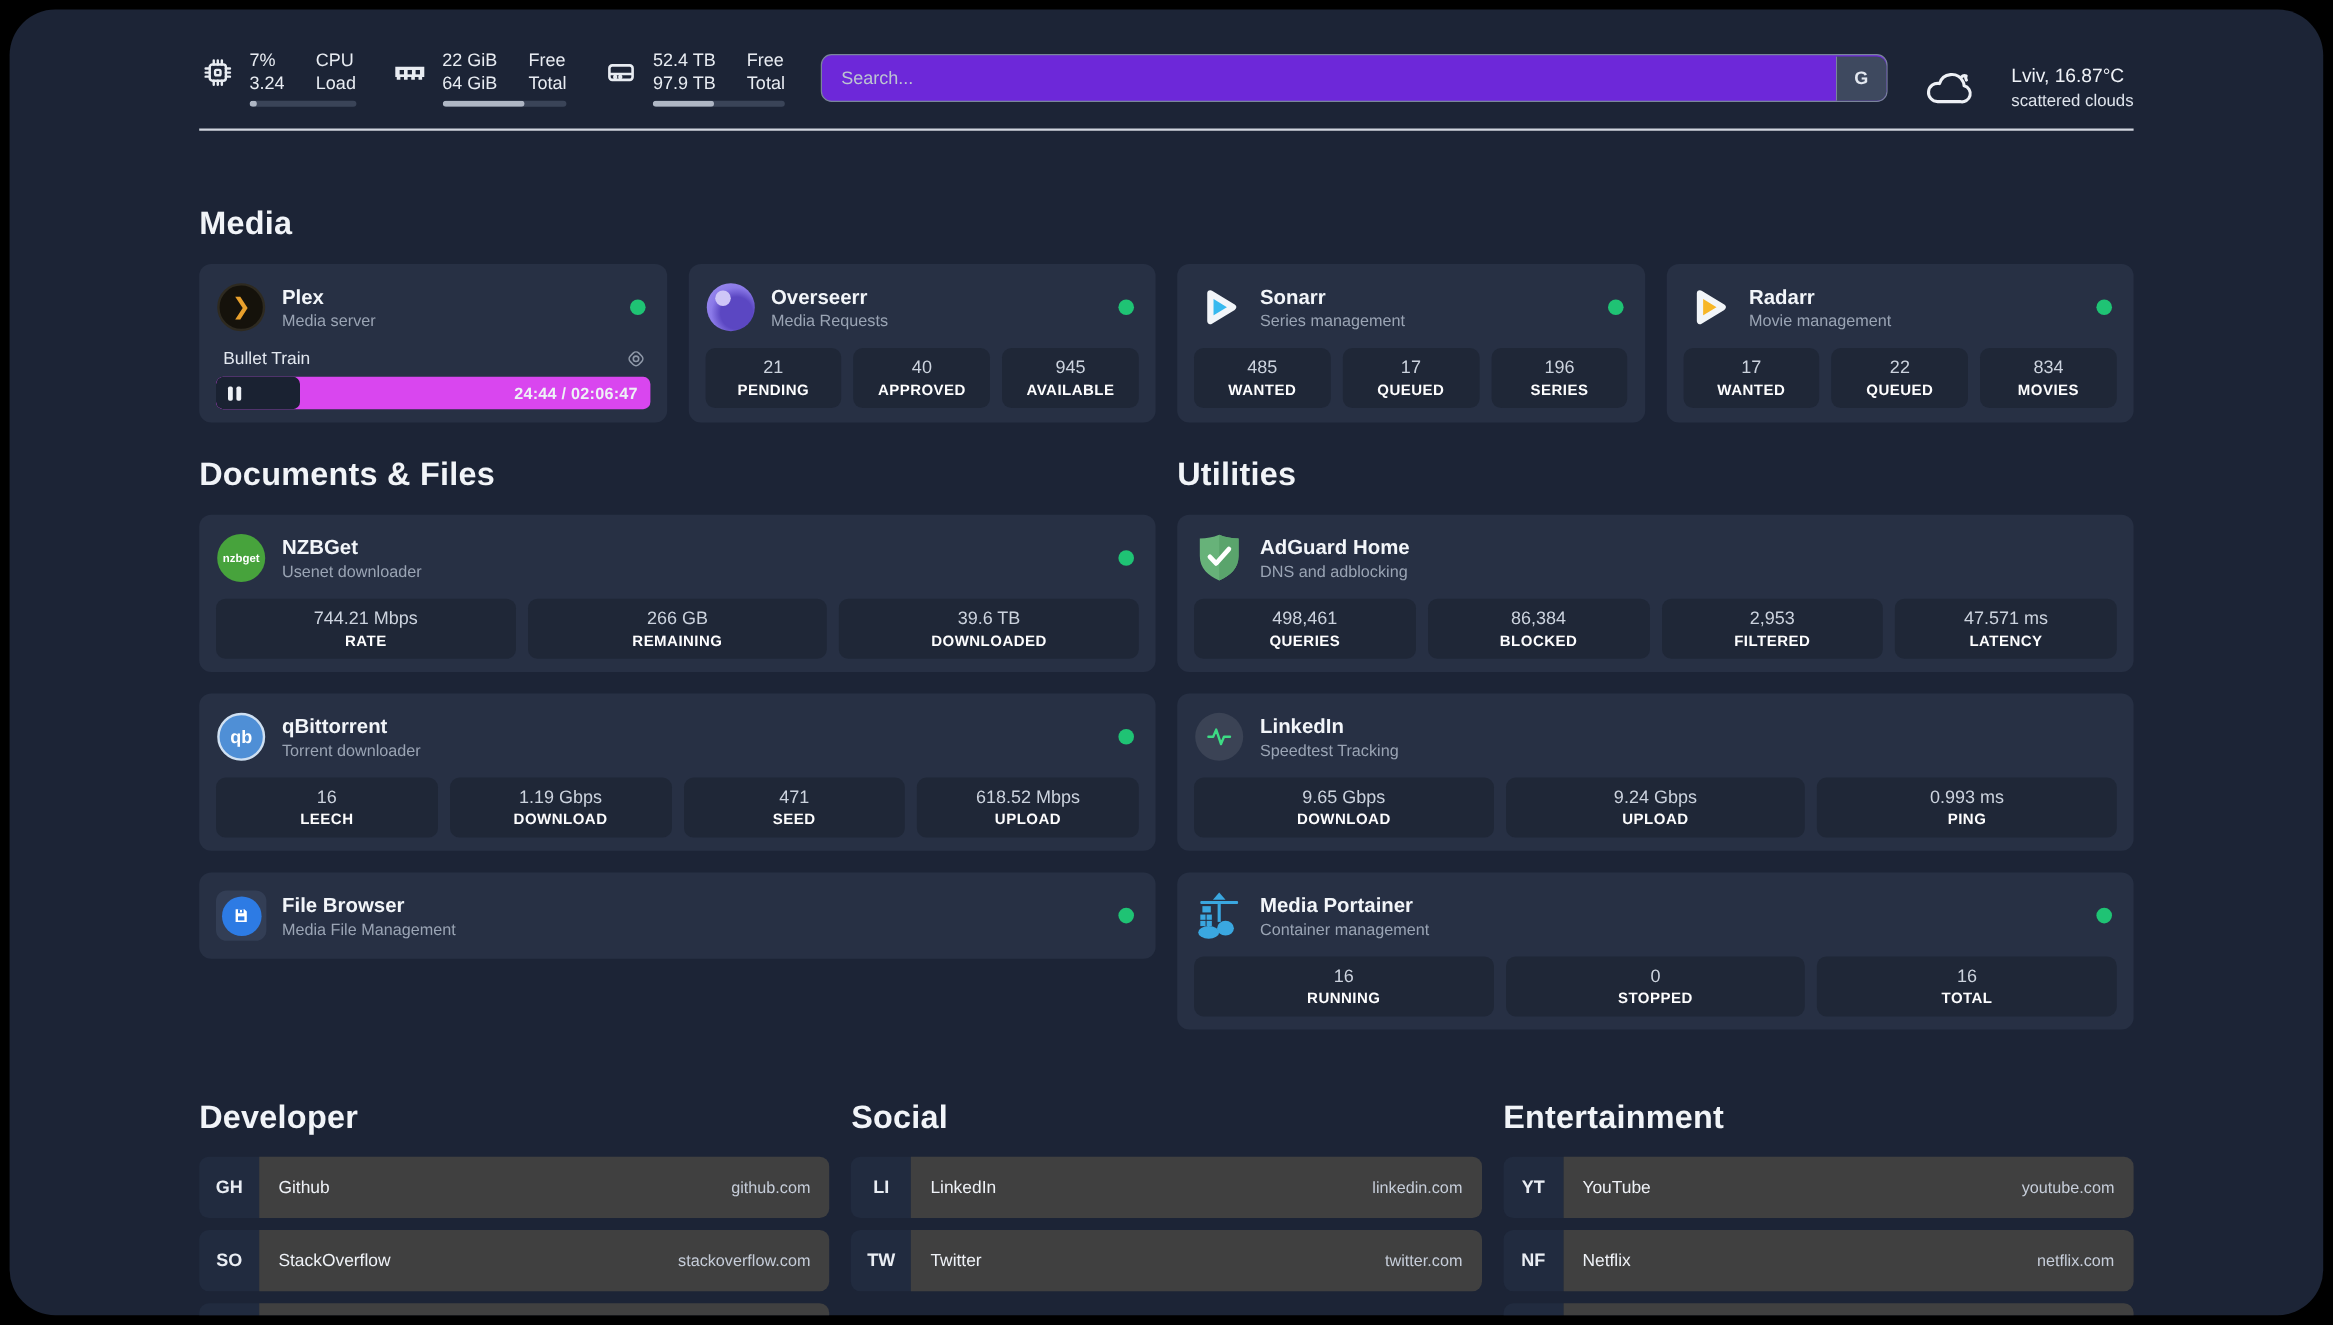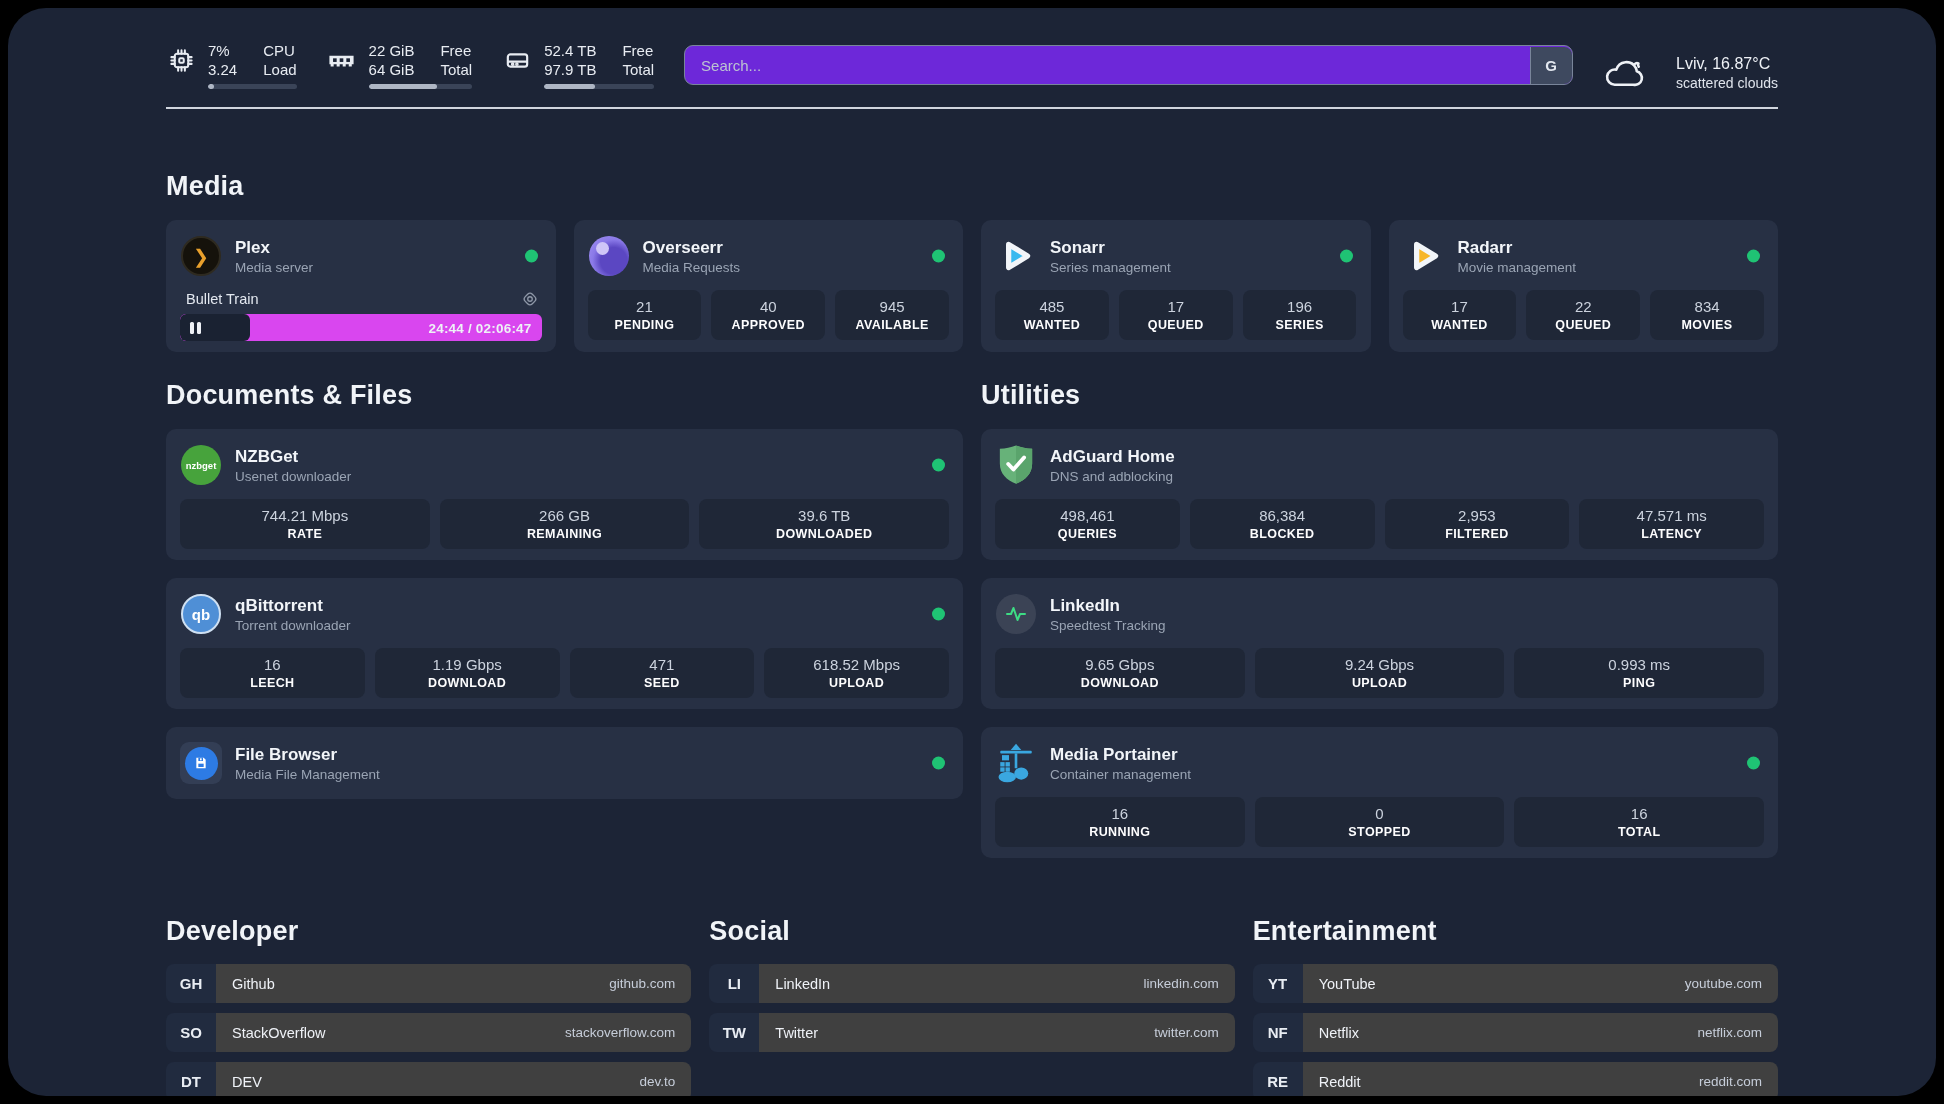--- a/index.html
+++ b/index.html
@@ -65,21 +65,21 @@
   .player-gear { color:#8f98a8; display:flex; }
   .player-bar { position:relative; height:27px; background:#d946ef; border-radius:6px; overflow:hidden; }
   .player-fill { position:absolute; left:0; top:0; bottom:0; background:#1a2232; border-radius:6px; }
   .player-pause { position:absolute; left:10px; top:50%; transform:translateY(-50%); display:flex; gap:3.5px; }
   .player-pause i { display:block; width:3.5px; height:12px; background:#eef1f6; border-radius:1.5px; }
   .player-time { position:absolute; right:10px; top:50%; transform:translateY(-50%); font-size:13.5px; font-weight:700; color:#eef1f6; letter-spacing:0.2px; }
 
   
   .bookmarks-grid { display:grid; grid-template-columns:1fr 1fr 1fr; gap:18px; margin-top:58px; }
   .bm-title { margin-bottom:17px; }
-  .bm-row { display:flex; height:39px; margin-bottom:10px; cursor:pointer; }
+  .bm-row { display:flex; height:51px; margin-bottom:10px; cursor:pointer; }
   .bm-badge { width:50px; flex:0 0 auto; background:#212b3f; border-radius:8px 0 0 8px; display:flex; align-items:center; justify-content:center; color:#e9edf3; font-size:15px; font-weight:700; }
   .bm-pill { flex:1; background:#404040; border-radius:0 8px 8px 0; display:flex; align-items:center; justify-content:space-between; padding:0 16px 0 16px; }
   .bm-name { font-size:14.5px; color:#eff2f7; }
   .bm-url { font-size:13.5px; color:#c6cdd9; }
   .clickable { cursor:pointer; }
 </style>
 </head>
 <body>
 
 <div class="frame">

